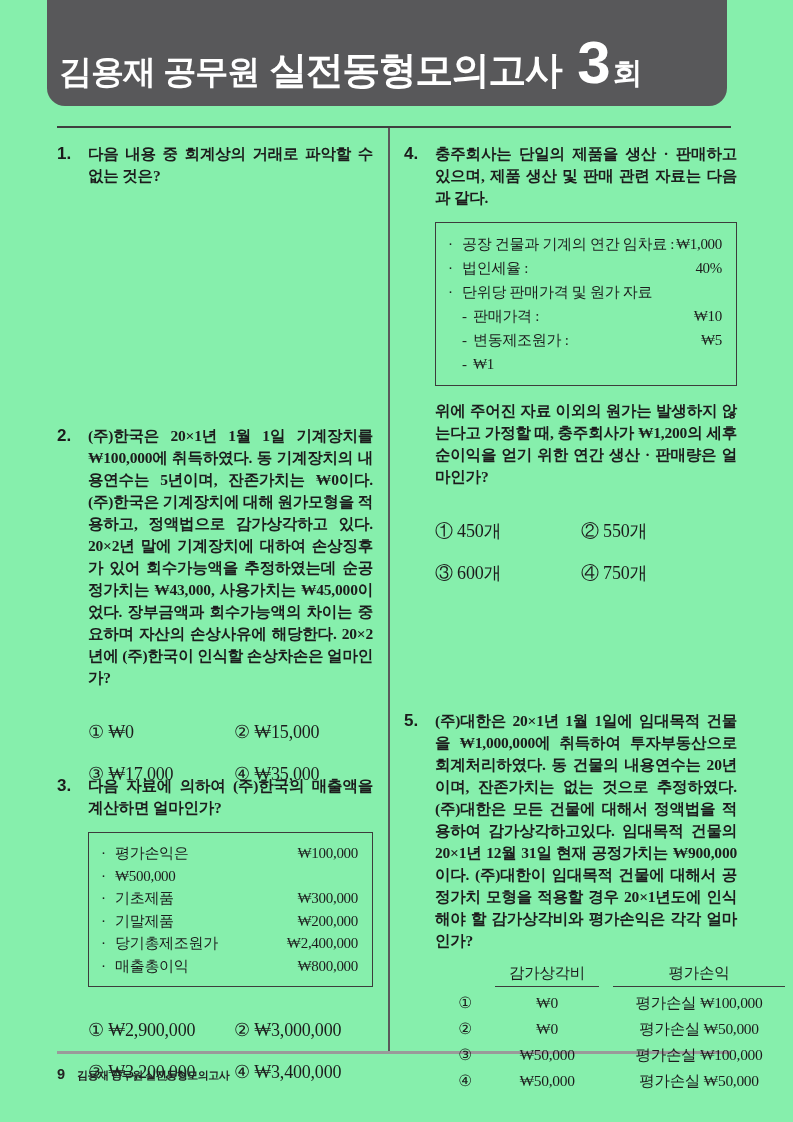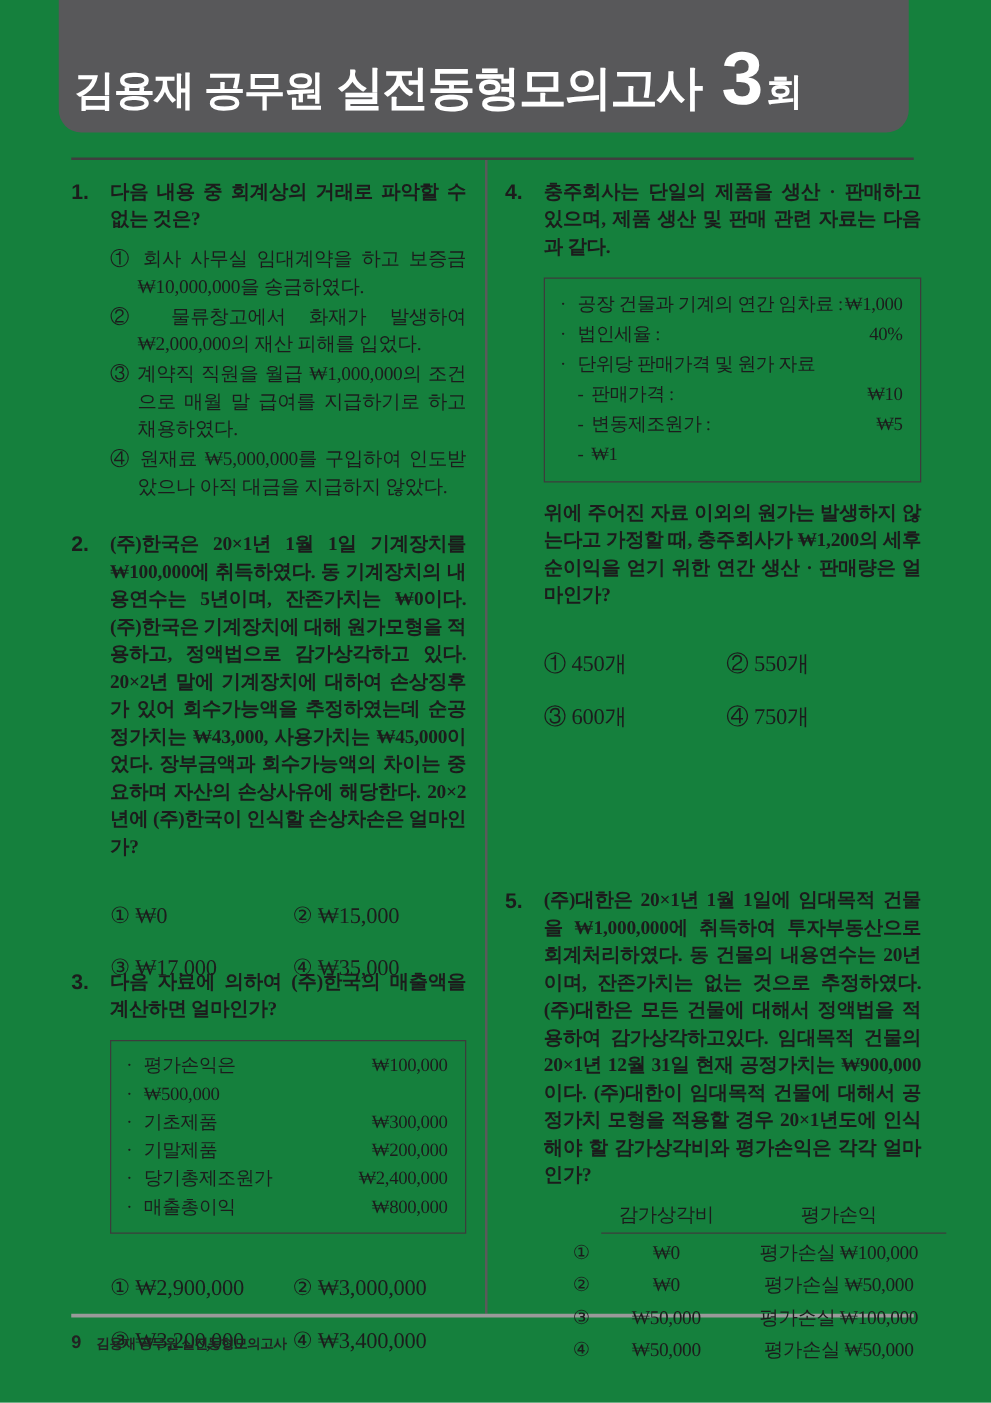--- a/index.html
+++ b/index.html
@@ -4,21 +4,21 @@
 <style>
   * { margin: 0; padding: 0; box-sizing: border-box; }
   html, body { background: #ffffff; }
   body {
     width: 793px; height: 1122px;
     position: relative;
     overflow: hidden;
     font-family: "Liberation Serif", serif;
     color: #1c1c1c;
   }
-  .page { position: relative; width: 793px; height: 1122px; background: #15803d; }
+  .page { position: relative; width: 793px; height: 1122px; background: #86efac; }
 
   
   .header-bar {
     position: absolute; left: 47px; top: 0; width: 680px; height: 106px;
     background: #58585a;
     border-radius: 0 0 18px 18px;
     display: flex; align-items: flex-end;
     padding: 0 0 10px 12px;
     color: #ffffff;
     font-family: "Liberation Sans", sans-serif;
@@ -105,20 +105,21 @@
   .box-row.dash-row { padding-left: 14px; }
   .box-row.dash-row .box-marker { width: 11px; }
   .box-label { flex: 1 1 auto; }
   .box-value { flex: 0 0 auto; text-align: right; }
 
   
   .answer-table {
     margin-top: 10px; margin-left: 14px;
     display: grid;
     grid-template-columns: 32px 104px 172px;
+    column-gap: 14px;
     font-size: 15.5px; letter-spacing: -0.3px;
     text-align: center;
   }
   .answer-table .th {
     font-size: 15.5px; line-height: 22px;
     border-bottom: 1.6px solid #3c3c3c;
     padding-bottom: 2px; margin-bottom: 3px;
   }
   .answer-table .th.empty { border-bottom: none; }
   .answer-table .cell { line-height: 26px; }
@@ -138,26 +139,20 @@
   </div>
 
   <div class="header-rule"></div>
   <div class="column-divider"></div>
   <div class="footer-rule"></div>
 
   <div class="question q1">
     <div class="qnum">1.</div>
     <div class="qbody">
       <div class="stem">다음 내용 중 회계상의 거래로 파악할 수 없는 것은?</div>
-      <div class="choices-list">
-        <div class="choice-item">① 회사 사무실 임대계약을 하고 보증금 ₩10,000,000을 송금하였다.</div>
-        <div class="choice-item">② 물류창고에서 화재가 발생하여 ₩2,000,000의 재산 피해를 입었다.</div>
-        <div class="choice-item">③ 계약직 직원을 월급 ₩1,000,000의 조건으로 매월 말 급여를 지급하기로 하고 채용하였다.</div>
-        <div class="choice-item">④ 원재료 ₩5,000,000를 구입하여 인도받았으나 아직 대금을 지급하지 않았다.</div>
-      </div>
     </div>
   </div>
 
   <div class="question q2">
     <div class="qnum">2.</div>
     <div class="qbody">
       <div class="stem">(주)한국은 20×1년 1월 1일 기계장치를 ₩100,000에 취득하였다. 동 기계장치의 내용연수는 5년이며, 잔존가치는 ₩0이다. (주)한국은 기계장치에 대해 원가모형을 적용하고, 정액법으로 감가상각하고 있다. 20×2년 말에 기계장치에 대하여 손상징후가 있어 회수가능액을 추정하였는데 순공정가치는 ₩43,000, 사용가치는 ₩45,000이었다. 장부금액과 회수가능액의 차이는 중요하며 자산의 손상사유에 해당한다. 20×2년에 (주)한국이 인식할 손상차손은 얼마인가?</div>
       <div class="choices-grid">
         <div class="choice-cell">① ₩0</div>
         <div class="choice-cell">② ₩15,000</div>

